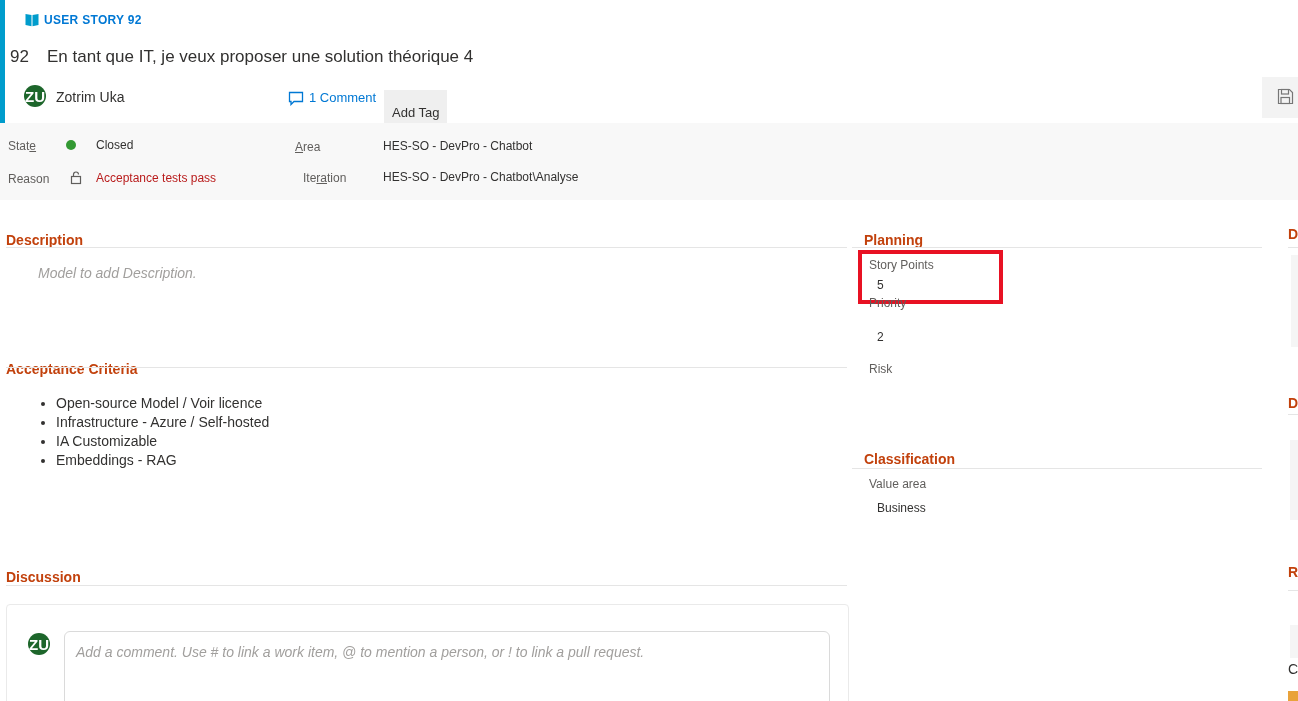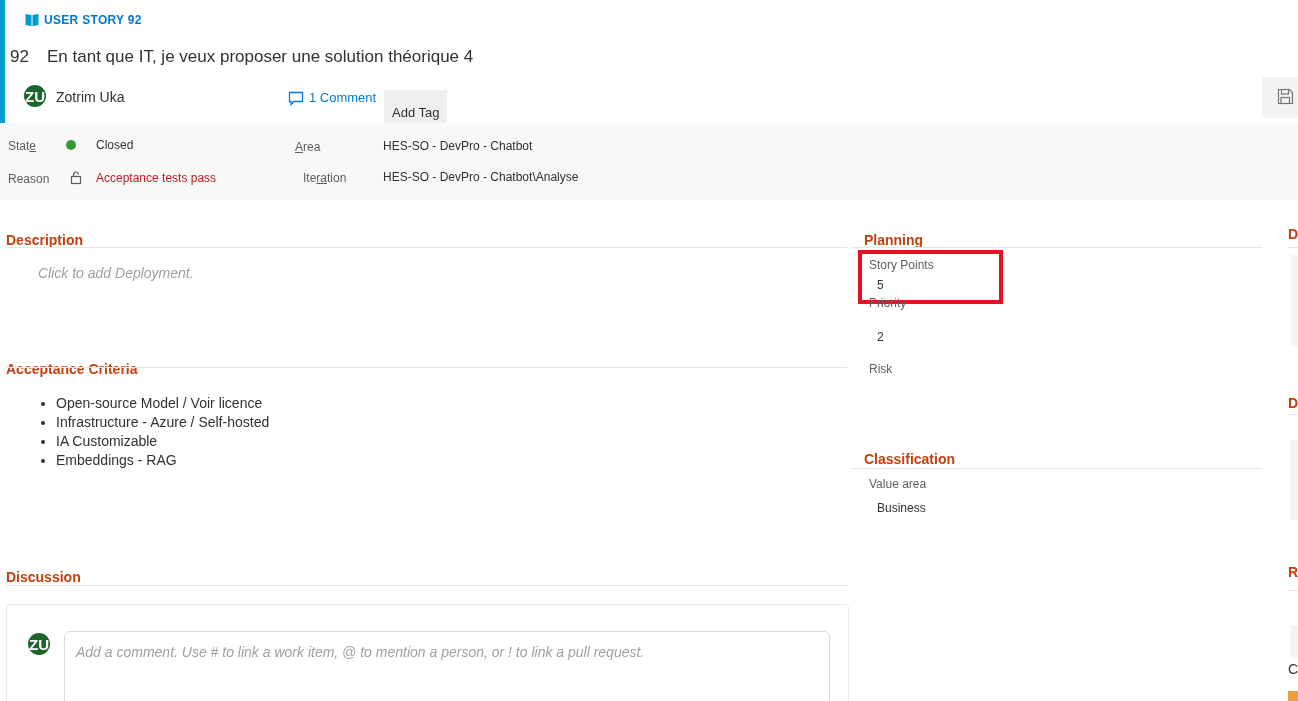--- a/index.html
+++ b/index.html
@@ -137,21 +137,21 @@
 <span class="abs f-value val-reason">Acceptance tests pass</span>
 
 <span class="abs f-label lbl-area"><span></span><span class="ak">A</span><span>rea</span></span>
 <span class="abs f-value val-area">HES-SO - DevPro - Chatbot</span>
 
 <span class="abs f-label lbl-iteration"><span>Ite</span><span class="ak">ra</span><span>tion</span></span>
 <span class="abs f-value val-iteration">HES-SO - DevPro - Chatbot\Analyse</span>
 
 <span class="abs sec-head h-desc">Description</span>
 <div class="abs divider d-desc"></div>
-<span class="abs placeholder desc-ph">Click to add Deployment.</span>
+<span class="abs placeholder desc-ph">Model to add Description.</span>
 
 <span class="abs sec-head h-ac">Acceptance Criteria</span>
 <div class="abs divider d-ac"></div>
 <ul class="abs ac-list">
   <li>Open-source Model / Voir licence</li>
   <li>Infrastructure - Azure / Self-hosted</li>
   <li>IA Customizable</li>
   <li>Embeddings - RAG</li>
 </ul>
 

